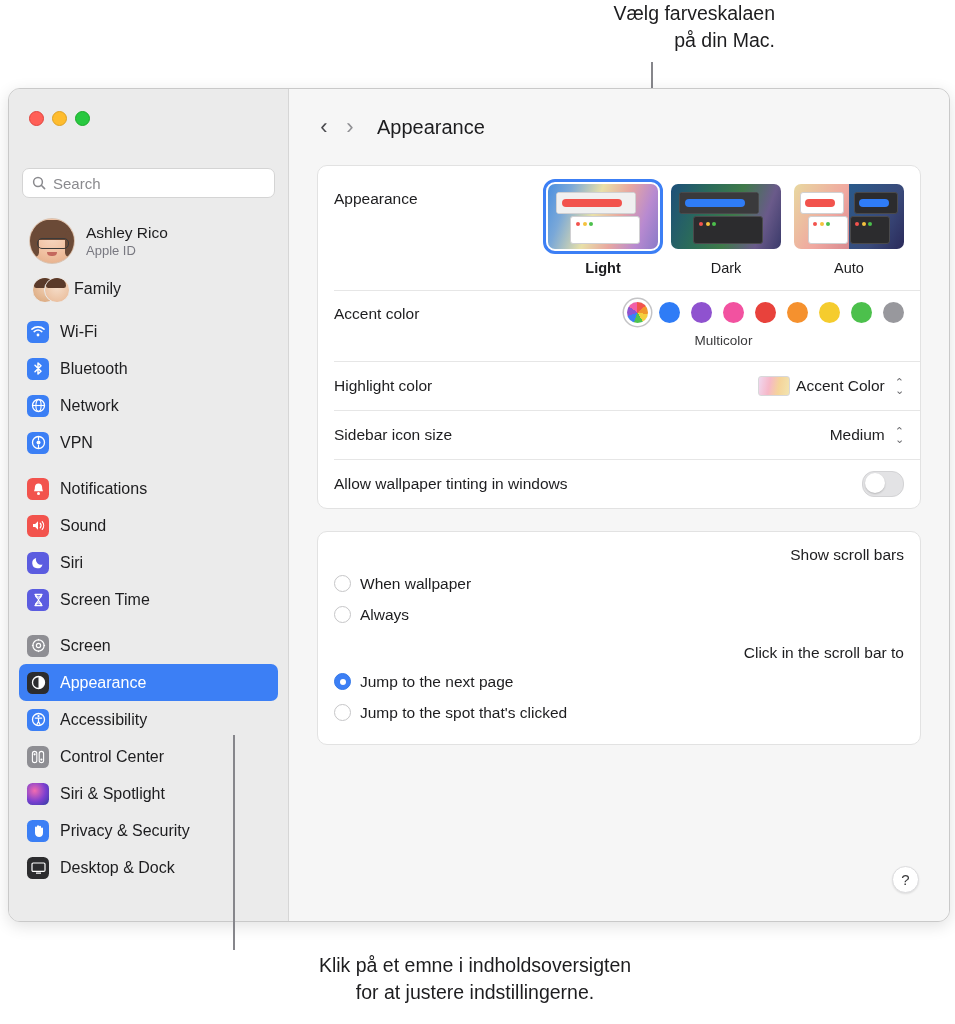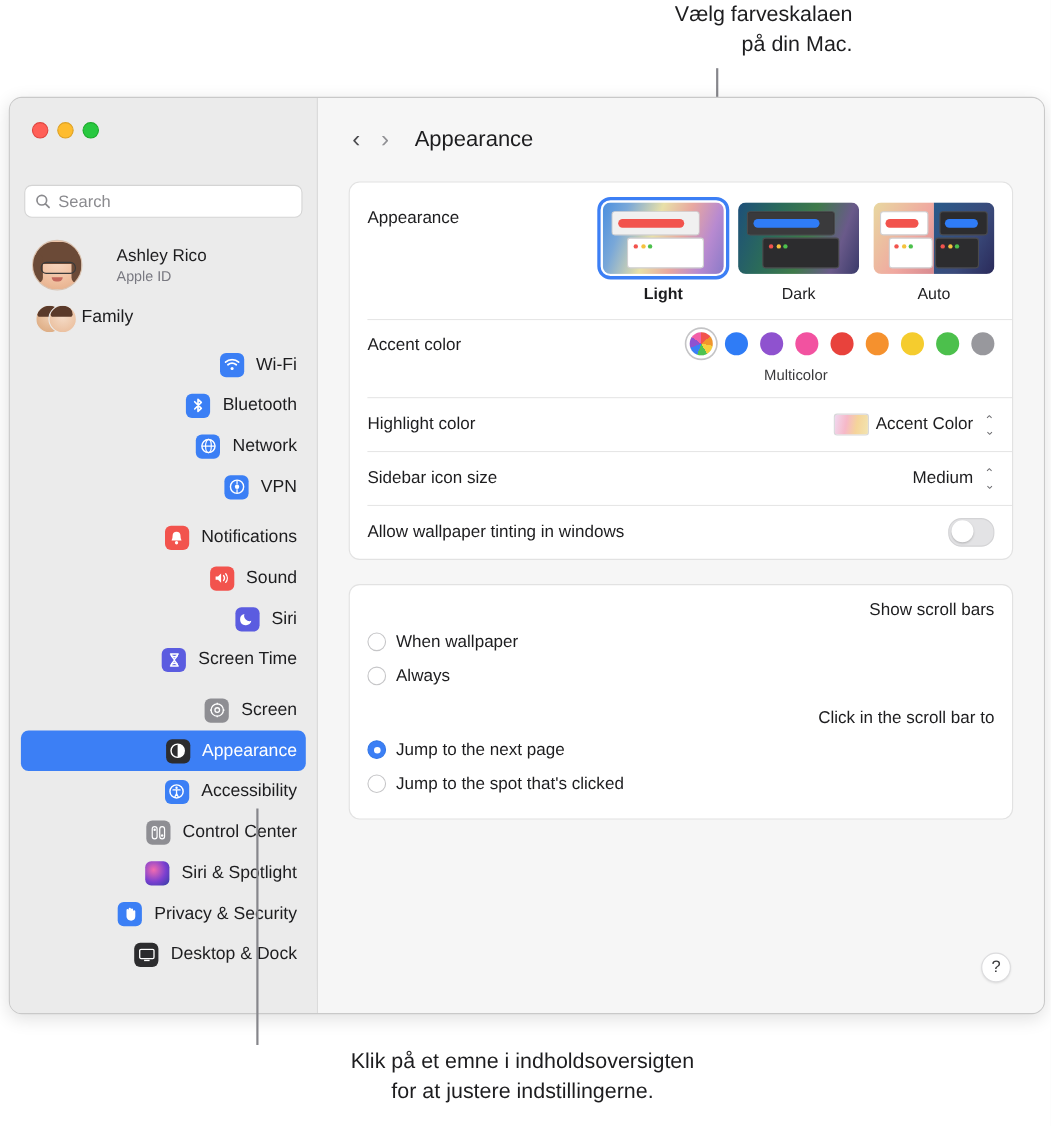--- a/index.html
+++ b/index.html
@@ -119,21 +119,20 @@
 
   .account {
     position: absolute;
     left: 14px;
     top: 125px;
     width: 255px;
     height: 54px;
     display: flex;
     align-items: center;
     border-radius: 8px;
-    gap: 20px;
   }
   .avatar {
     width: 44px; height: 44px; border-radius: 50%;
     background: radial-gradient(circle at 50% 38%, #f7d9c4 0%, #f0c0a0 55%, #e0a882 100%);
     border: 1px solid #d9c4b3;
     margin-left: 6px;
     position: relative;
     overflow: hidden;
     flex: 0 0 44px;
   }
@@ -194,21 +193,20 @@
   }
   .nav-group { margin-bottom: 9px; }
   .nav-item {
     height: 37px;
     margin: 0 10px;
     padding: 0 8px;
     display: flex;
     align-items: center;
     border-radius: 7px;
     box-sizing: border-box;
-    justify-content: flex-end;
   }
   .nav-item.selected { background: #3c7ff5; }
   .nav-item.selected .nav-label { color: #ffffff; }
   .nav-icon {
     width: 22px; height: 22px; border-radius: 5.5px;
     display: flex; align-items: center; justify-content: center;
     color: #fff; font-size: 13px; flex: 0 0 22px;
   }
   .nav-label { margin-left: 11px; font-size: 16px; color: #1d1d1f; }
 

